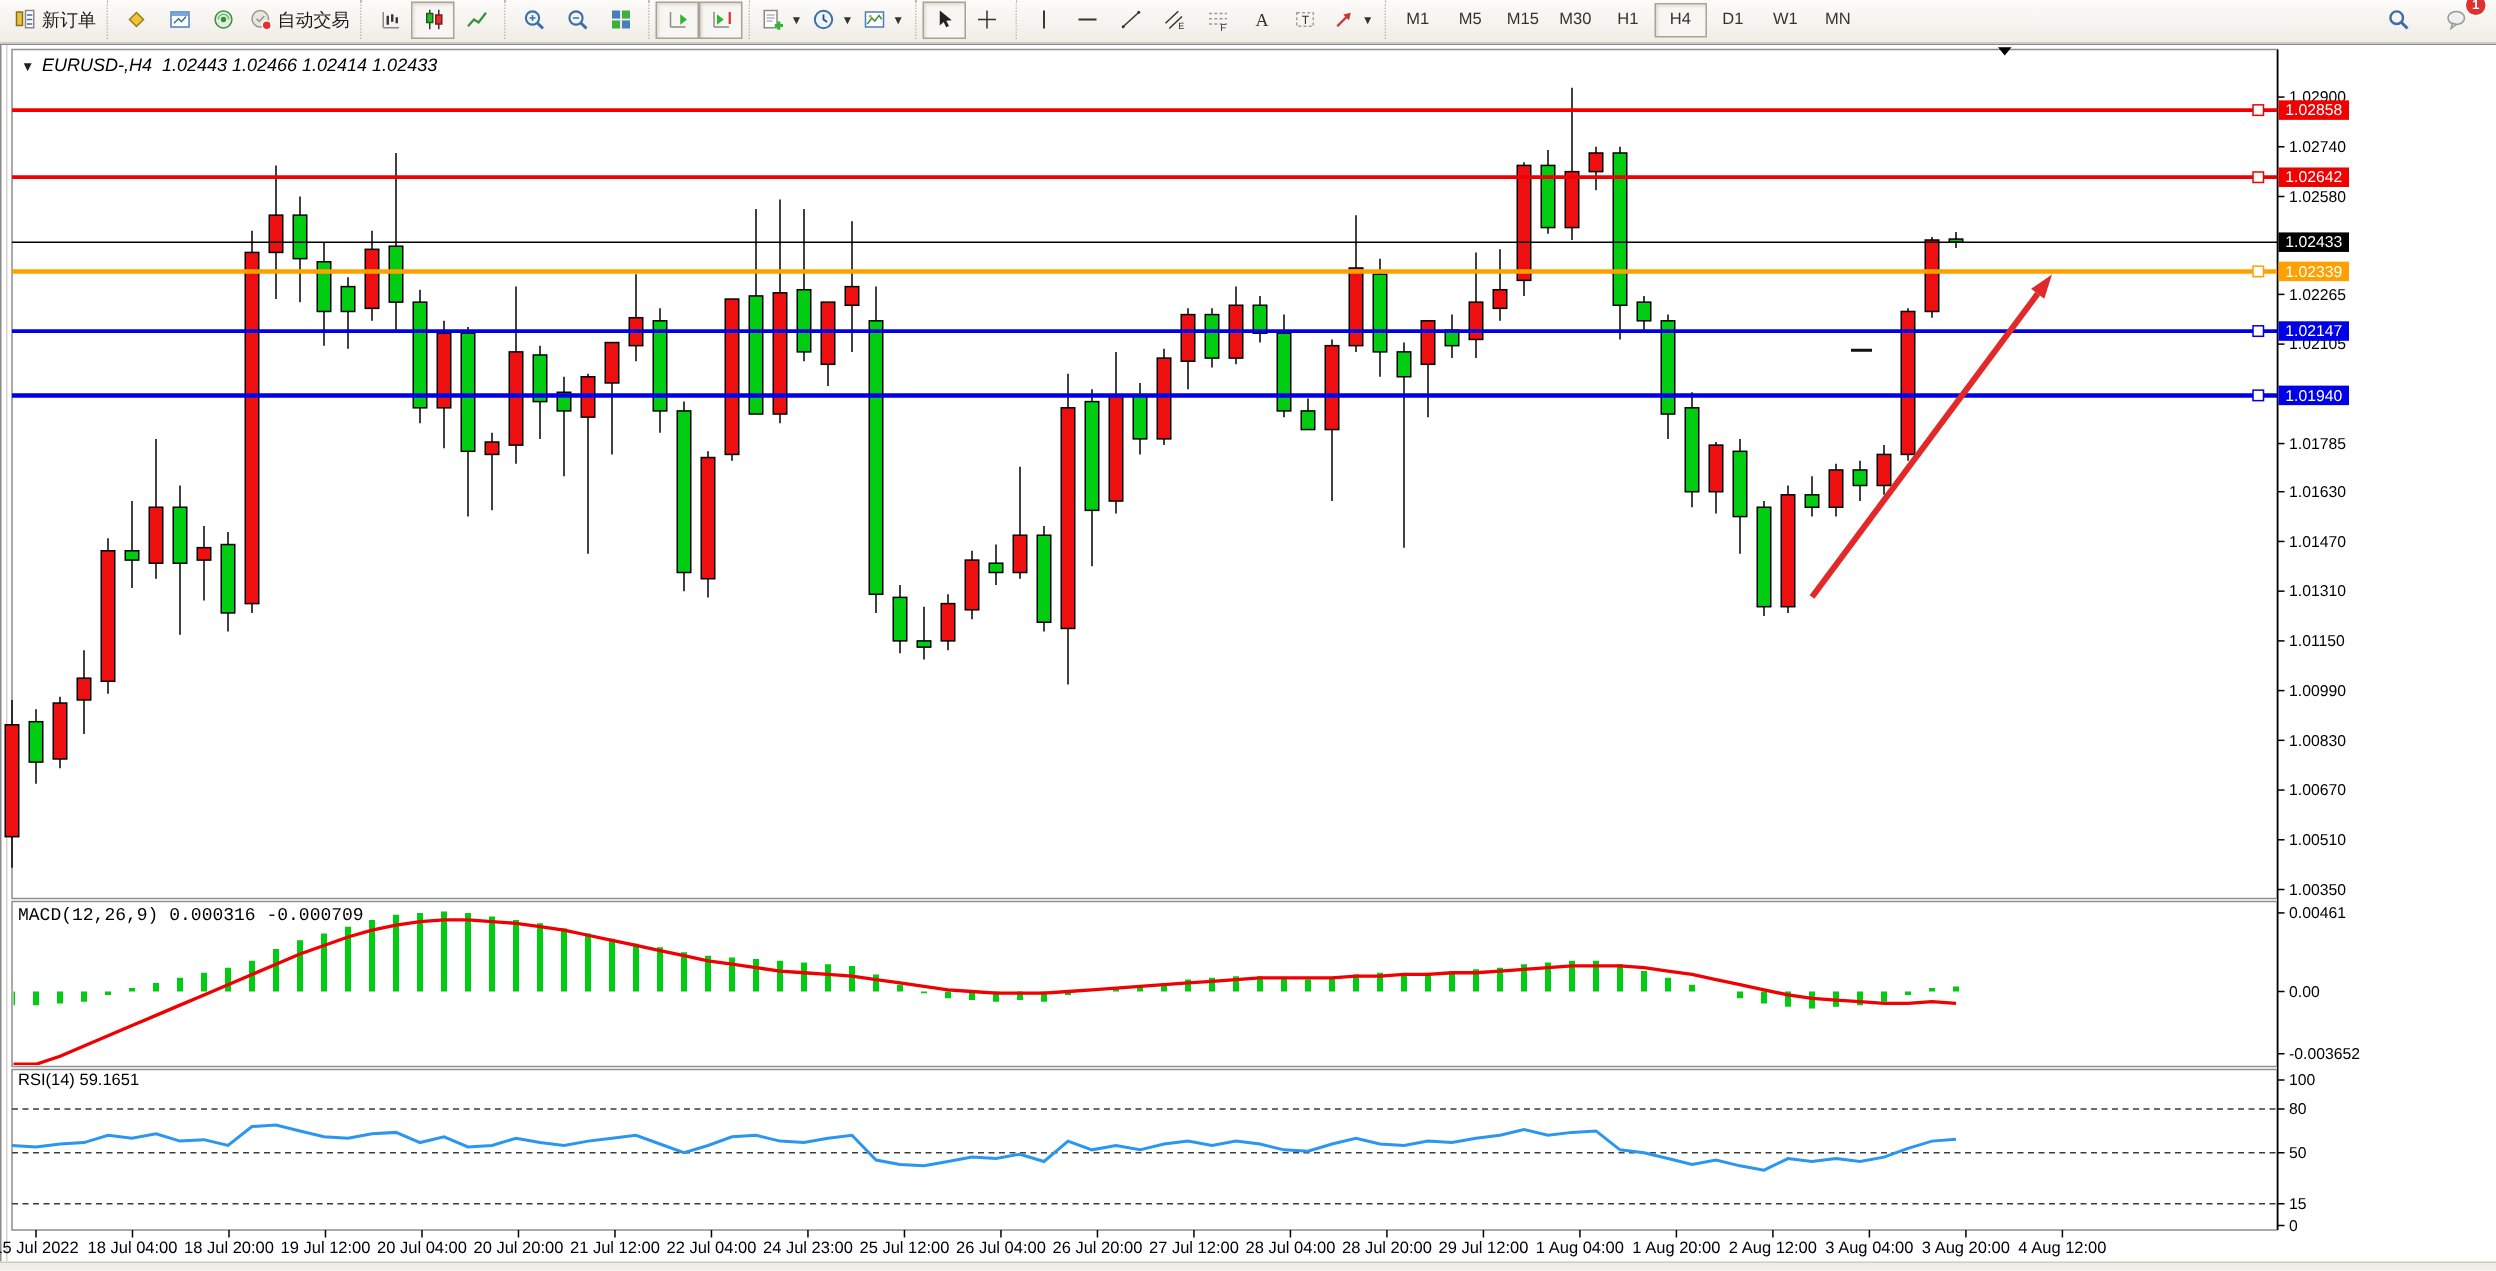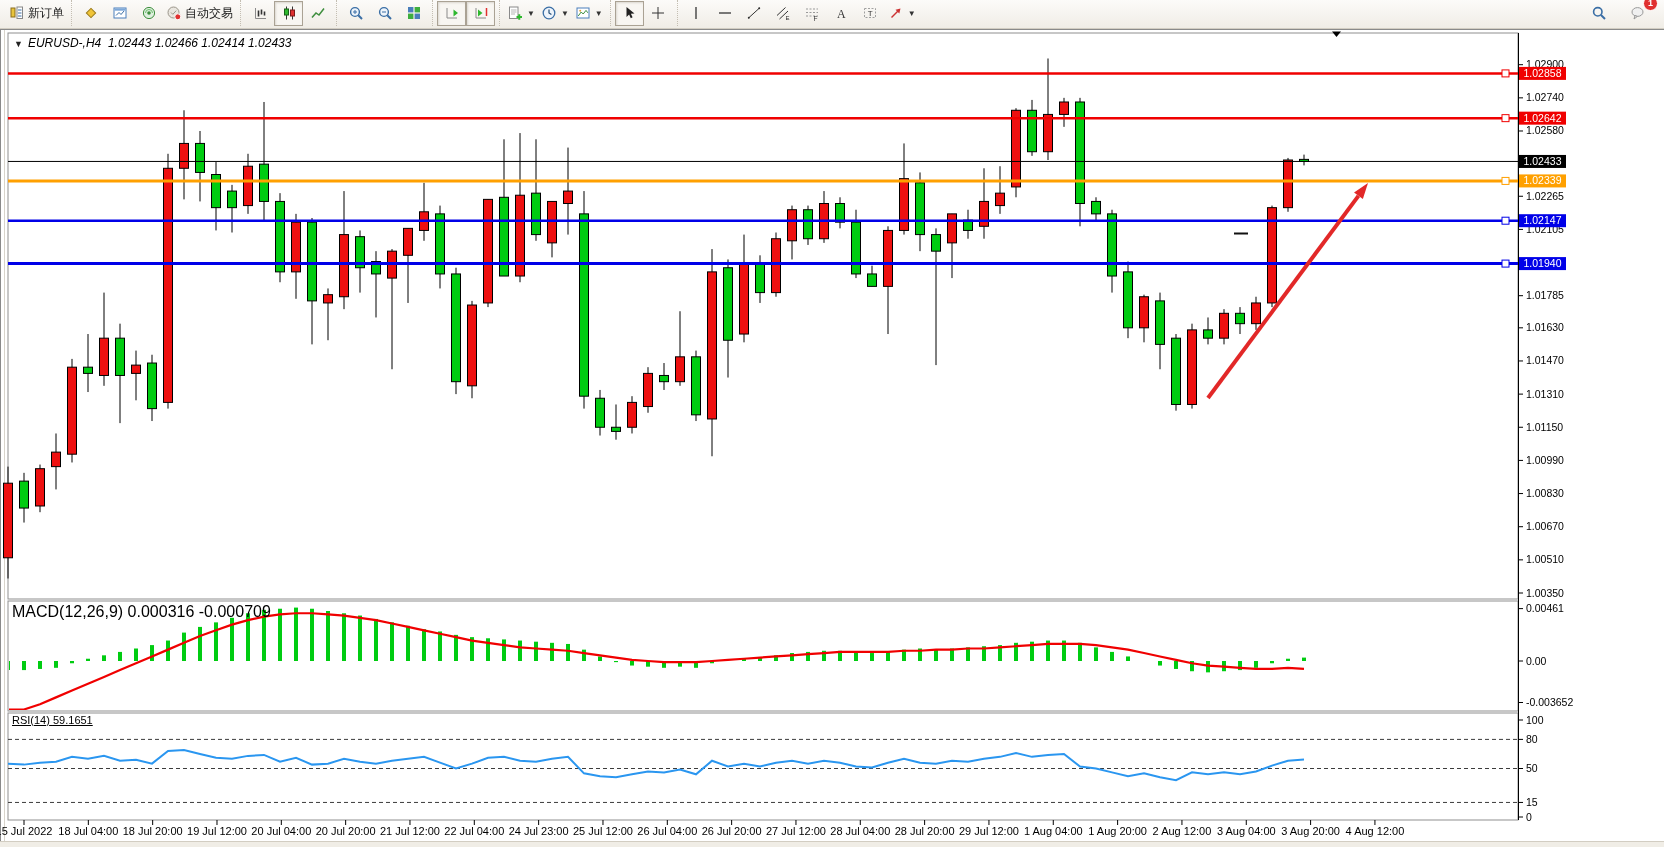--- a/index.html
+++ b/index.html
@@ -12,22 +12,22 @@
   .btn svg{width:16px;height:16px;display:block;}
   .caret{font-size:8px;color:#333;margin-left:1px;}
   .tf-btn{font-size:11px;color:#333;padding:0 5px;height:21px;}
   #tb-right{margin-left:auto;display:flex;align-items:center;gap:10px;padding-right:10px;}
   .noti{position:relative;}
   .noti .num{position:absolute;top:-5px;right:-7px;background:#e03030;color:#fff;border:1px solid #fff;border-radius:50%;width:13px;height:13px;font-size:9px;line-height:13px;text-align:center;font-weight:bold;}
   #chart-svg{position:absolute;top:0;left:0;z-index:1;}
   .overlay{position:absolute;z-index:3;white-space:pre;}
   #chart-title{left:14px;top:36px;font-size:12px;color:#000;font-style:italic;}
   #chart-title .arr{font-size:9px;color:#222;margin-right:5px;}
-  #macd-label{left:12px;top:603px;font-size:16px;color:#000;}
-  #rsi-label{left:12px;top:714px;font-size:11px;color:#000;text-decoration:underline;}
+  #macd-label{left:12px;top:603px;font-size:12px;color:#000;font-family:Liberation Mono, monospace;}
+  #rsi-label{left:12px;top:714px;font-size:11px;color:#000;}
   #bottom-strip{position:absolute;left:0;top:841px;width:1664px;height:6px;background:#f0ede6;border-top:1px solid #d2cdc2;z-index:2;}
 </style>
 </head>
 <body>
 
 <div id="toolbar">
     <div class="tb-group">
       <div class="btn">
         <span>
           <svg viewBox="0 0 16 16" fill="none">
@@ -255,20 +255,31 @@
       </div>
       <div class="btn">
         <span>
           <svg viewBox="0 0 16 16" fill="none">
             <path d="M3.5 12.5L11 5" stroke="#c33" stroke-width="1.5"></path>
             <path d="M12.5 3.5l-5 1.2 3.8 3.8z" fill="#c33"></path>
           </svg>
         </span>
         <span class="caret">▼</span>
       </div>
+    </div>
+    <div class="tb-group">
+      <div class="btn tf-btn">M1</div>
+      <div class="btn tf-btn">M5</div>
+      <div class="btn tf-btn">M15</div>
+      <div class="btn tf-btn">M30</div>
+      <div class="btn tf-btn">H1</div>
+      <div class="btn tf-btn active">H4</div>
+      <div class="btn tf-btn">D1</div>
+      <div class="btn tf-btn">W1</div>
+      <div class="btn tf-btn">MN</div>
     </div>
     <div id="tb-right">
       <div class="btn">
         <span>
           <svg viewBox="0 0 16 16" fill="none">
             <circle cx="6.8" cy="6.8" r="4.2" fill="none" stroke="#3a6ea5" stroke-width="1.6"></circle>
             <path d="M10 10l4 4" stroke="#3a6ea5" stroke-width="2"></path>
           </svg>
         </span>
       </div>

